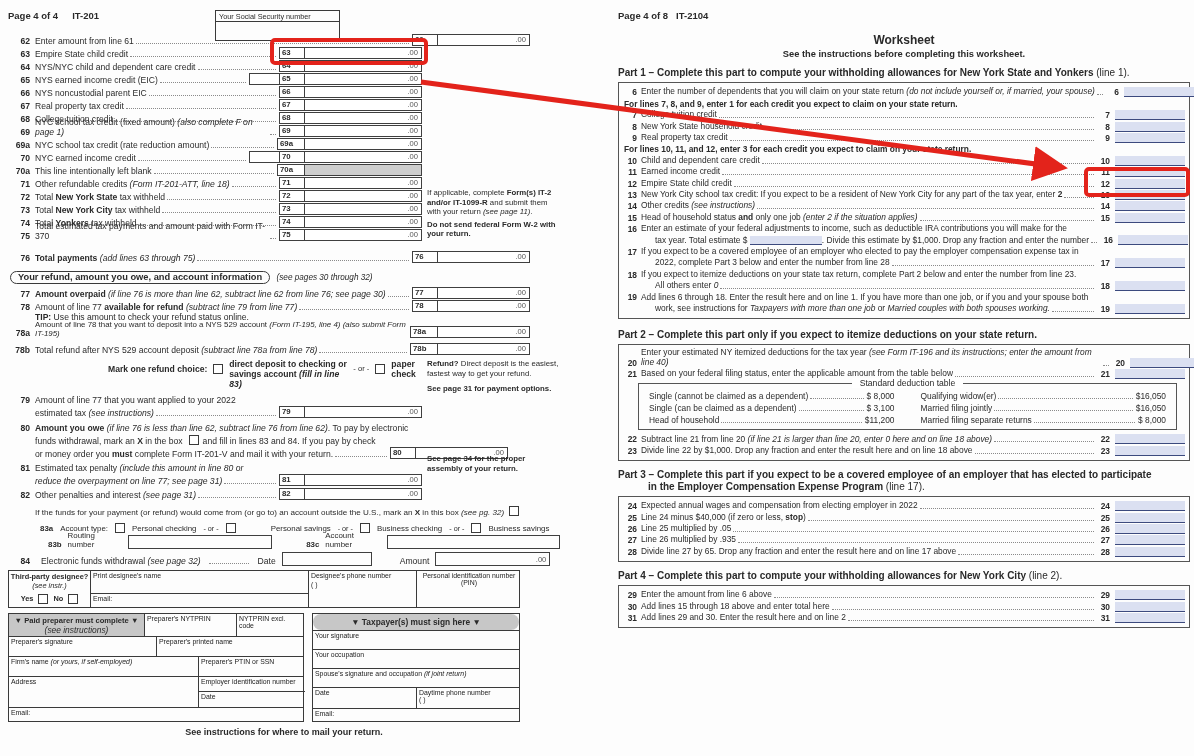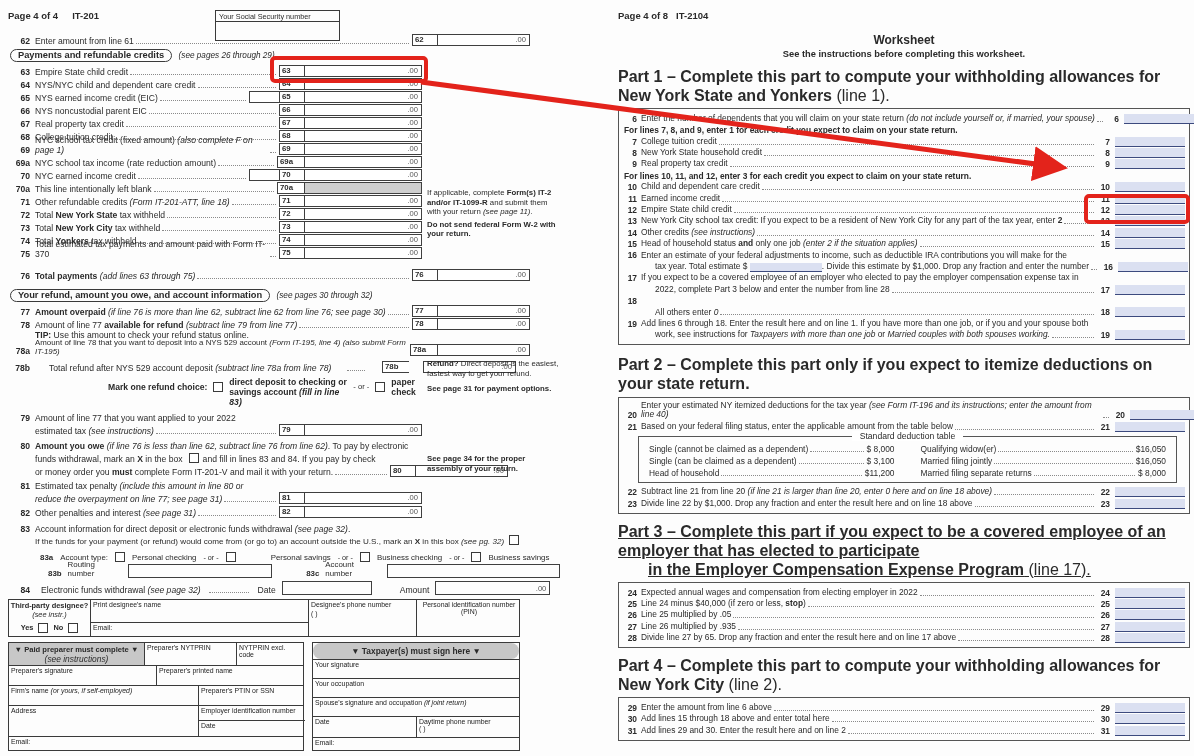--- a/index.html
+++ b/index.html
@@ -38,21 +38,21 @@
   .tip { margin-left:27px; height:10px; }
   .gridbox { border:1px solid #3a3a3a; }
   .caplabel { font-size:6.9px; padding:1px 2px; color:#222; }
   .grayhdr { background:#c7c7c7; font-weight:bold; text-align:center; font-size:8.4px; }
 
   
   .rform { position:absolute; left:618px; top:10px; width:572px; font-size:8.4px; }
   .rhead { font-weight:bold; font-size:9.5px; }
   .rtitle { text-align:center; font-weight:bold; font-size:12px; margin-top:12px; }
   .rsub { text-align:center; font-weight:bold; font-size:9.3px; margin-top:2px; }
-  .parthdr { font-size:16px; margin:8px 0 3px 0; line-height:1.2; }
+  .parthdr { font-size:10px; margin:8px 0 3px 0; line-height:1.2; }
   .partbox { border:1.4px solid #555; padding:3px 4px 4px 5px; }
   .wrow { display:flex; align-items:flex-end; min-height:11.4px; position:relative; }
   .wnuml { flex:none; width:17px; text-align:right; font-weight:bold; padding-right:4px; }
   .wtext { flex:none; max-width:460px; line-height:1.18; }
   .wnumr { flex:none; width:18px; text-align:right; font-weight:bold; padding-right:5px; }
   .wfield { flex:none; width:70px; height:10px; background:var(--fieldbg);
             border-bottom:1.6px solid var(--fieldln); }
   .wfield.inline { display:inline-block; vertical-align:bottom; height:9px; width:72px; }
   .whead { font-weight:bold; }
   .hl12 { position:absolute; right:-5px; top:-10px; width:106px; height:30px;
@@ -83,24 +83,20 @@
 
     <div class="lrow" style="margin-top:12px;">
       <span class="lnum">62</span>
       <span class="llabel">Enter amount from line 61</span>
       <span class="dots"></span>
       <span class="stub">62</span>
       <span class="amt far">.00</span>
       <span style="flex:none;width:30px;"></span>
     </div>
 
-    <div style="margin:3px 0 2px 2px;">
-      <span class="pill">Payments and refundable credits</span>
-      <span class="pillnote">(see pages 26 through 29)</span>
-    </div>
 
     <div id="credit-lines" style="width:414px;">
         <div class="lrow">
           <span class="lnum">63</span>
           <span class="llabel">Empire State child credit</span>
           <span class="dots"></span>
           <span class="stub">63</span>
           <span class="amt">.00</span>
           <span class="hl63"></span>
         </div>
@@ -142,21 +138,21 @@
         </div>
         <div class="lrow">
           <span class="lnum">69</span>
           <span class="llabel">NYC school tax credit (fixed amount) <i>(also complete F on page 1)</i></span>
           <span class="dots"></span>
           <span class="stub">69</span>
           <span class="amt">.00</span>
         </div>
         <div class="lrow">
           <span class="lnum">69a</span>
-          <span class="llabel">NYC school tax income (rate reduction amount)</span>
+          <span class="llabel">NYC school tax credit (rate reduction amount)</span>
           <span class="dots"></span>
           <span class="stub w">69a</span>
           <span class="amt">.00</span>
         </div>
         <div class="lrow">
           <span class="lnum">70</span>
           <span class="llabel">NYC earned income credit</span>
           <span class="dots"></span>
           <span class="prebox"></span>
           <span class="stub">70</span>
@@ -243,21 +239,21 @@
     </div>
     <div class="tip"><b>TIP:</b> Use this amount to check your refund status online.</div>
 
     <div class="lrow" style="margin-top:3px;">
       <span class="lnum">78a</span>
       <span class="llabel" style="font-size:7.9px;">Amount of line 78 that you want to deposit into a NYS 529 account <i>(Form IT-195, line 4) (also submit Form IT-195)</i></span>
       <span class="stub w">78a</span>
       <span class="amt far">.00</span>
       <span style="flex:none;width:30px;"></span>
     </div>
-    <div class="lrow" style="margin-top:4px;gap:14px;">
+    <div class="lrow" style="margin-top:4px;">
       <span class="lnum">78b</span>
       <span class="llabel">Total refund after NYS 529 account deposit <i>(subtract line 78a from line 78)</i></span>
       <span class="dots"></span>
       <span class="stub w">78b</span>
       <span class="amt far">.00</span>
       <span style="flex:none;width:30px;"></span>
     </div>
 
     <div style="display:flex; margin:5px 0 0 100px; width:320px; gap:6px; align-items:flex-start;">
       <b style="margin-top:4px;">Mark one refund choice:</b>
@@ -333,24 +329,20 @@
     </div>
     <div class="lrow" style="width:414px; margin-top:1px;">
       <span class="lnum">82</span>
       <span class="llabel">Other penalties and interest <i>(see page 31)</i></span>
       <span class="dots"></span>
       <span class="stub">82</span>
       <span class="amt">.00</span>
     </div>
 
     <div style="margin-top:5px;">
-      <div class="lrow" style="height:11px;">
-        <span class="lnum">83</span>
-        <span class="llabel">Account information for direct deposit or electronic funds withdrawal <i>(see page 32)</i>.</span>
-      </div>
       <div class="lrow" style="height:12px;">
         <span class="lnum"></span>
         <span class="llabel" style="font-size:8.1px;">If the funds for your payment (or refund) would come from (or go to) an account outside the U.S., mark an <b>X</b> in this box <i>(see pg. 32)</i></span>
         <span class="cb" style="margin:0 0 1px 5px;"></span>
       </div>
       <div class="lrow" style="height:16px; padding-left:32px; gap:7px;">
         <b style="font-size:7.9px;">83a</b>
         <span style="font-size:7.9px;">Account type:</span>
         <span class="cb"></span>
         <span style="font-size:7.9px;">Personal checking</span>
@@ -558,20 +550,21 @@
         <div class="wrow">
           <span class="wnuml"></span>
           <span style="width:14px;flex:none;"></span>
           <span class="wtext">2022, complete Part 3 below and enter the number from line 28</span>
           <span class="dots"></span>
           <span class="wnumr">17</span>
           <span class="wfield"></span>
         </div>
         <div class="wrow">
           <span class="wnuml">18</span>
+          <span class="wtext">If you expect to itemize deductions on your state tax return, complete Part 2 below and enter the number from line 23.</span>
         </div>
         <div class="wrow">
           <span class="wnuml"></span>
           <span style="width:14px;flex:none;"></span>
           <span class="wtext">All others enter <i>0</i></span>
           <span class="dots"></span>
           <span class="wnumr">18</span>
           <span class="wfield"></span>
         </div>
         <div class="wrow">
@@ -654,21 +647,21 @@
           <div class="wrow">
             <span class="wnuml">23</span>
             <span class="wtext">Divide line 22 by $1,000. Drop any fraction and enter the result here and on line 18 above</span>
             <span class="dots"></span>
             <span class="wnumr">23</span>
             <span class="wfield"></span>
           </div>
         </div>
     </div>
 
-    <div class="parthdr" style="margin-top:8px;text-decoration:underline;">
+    <div class="parthdr" style="margin-top:8px;">
       <div><b>Part 3 – Complete this part if you expect to be a covered employee of an employer that has elected to participate</b></div>
       <div style="padding-left:30px;"><b>in the Employer Compensation Expense Program</b> (line 17).</div>
     </div>
     <div class="partbox" id="part3-box">
         <div class="wrow">
           <span class="wnuml">24</span>
           <span class="wtext">Expected annual wages and compensation from electing employer in 2022</span>
           <span class="dots"></span>
           <span class="wnumr">24</span>
           <span class="wfield"></span>

